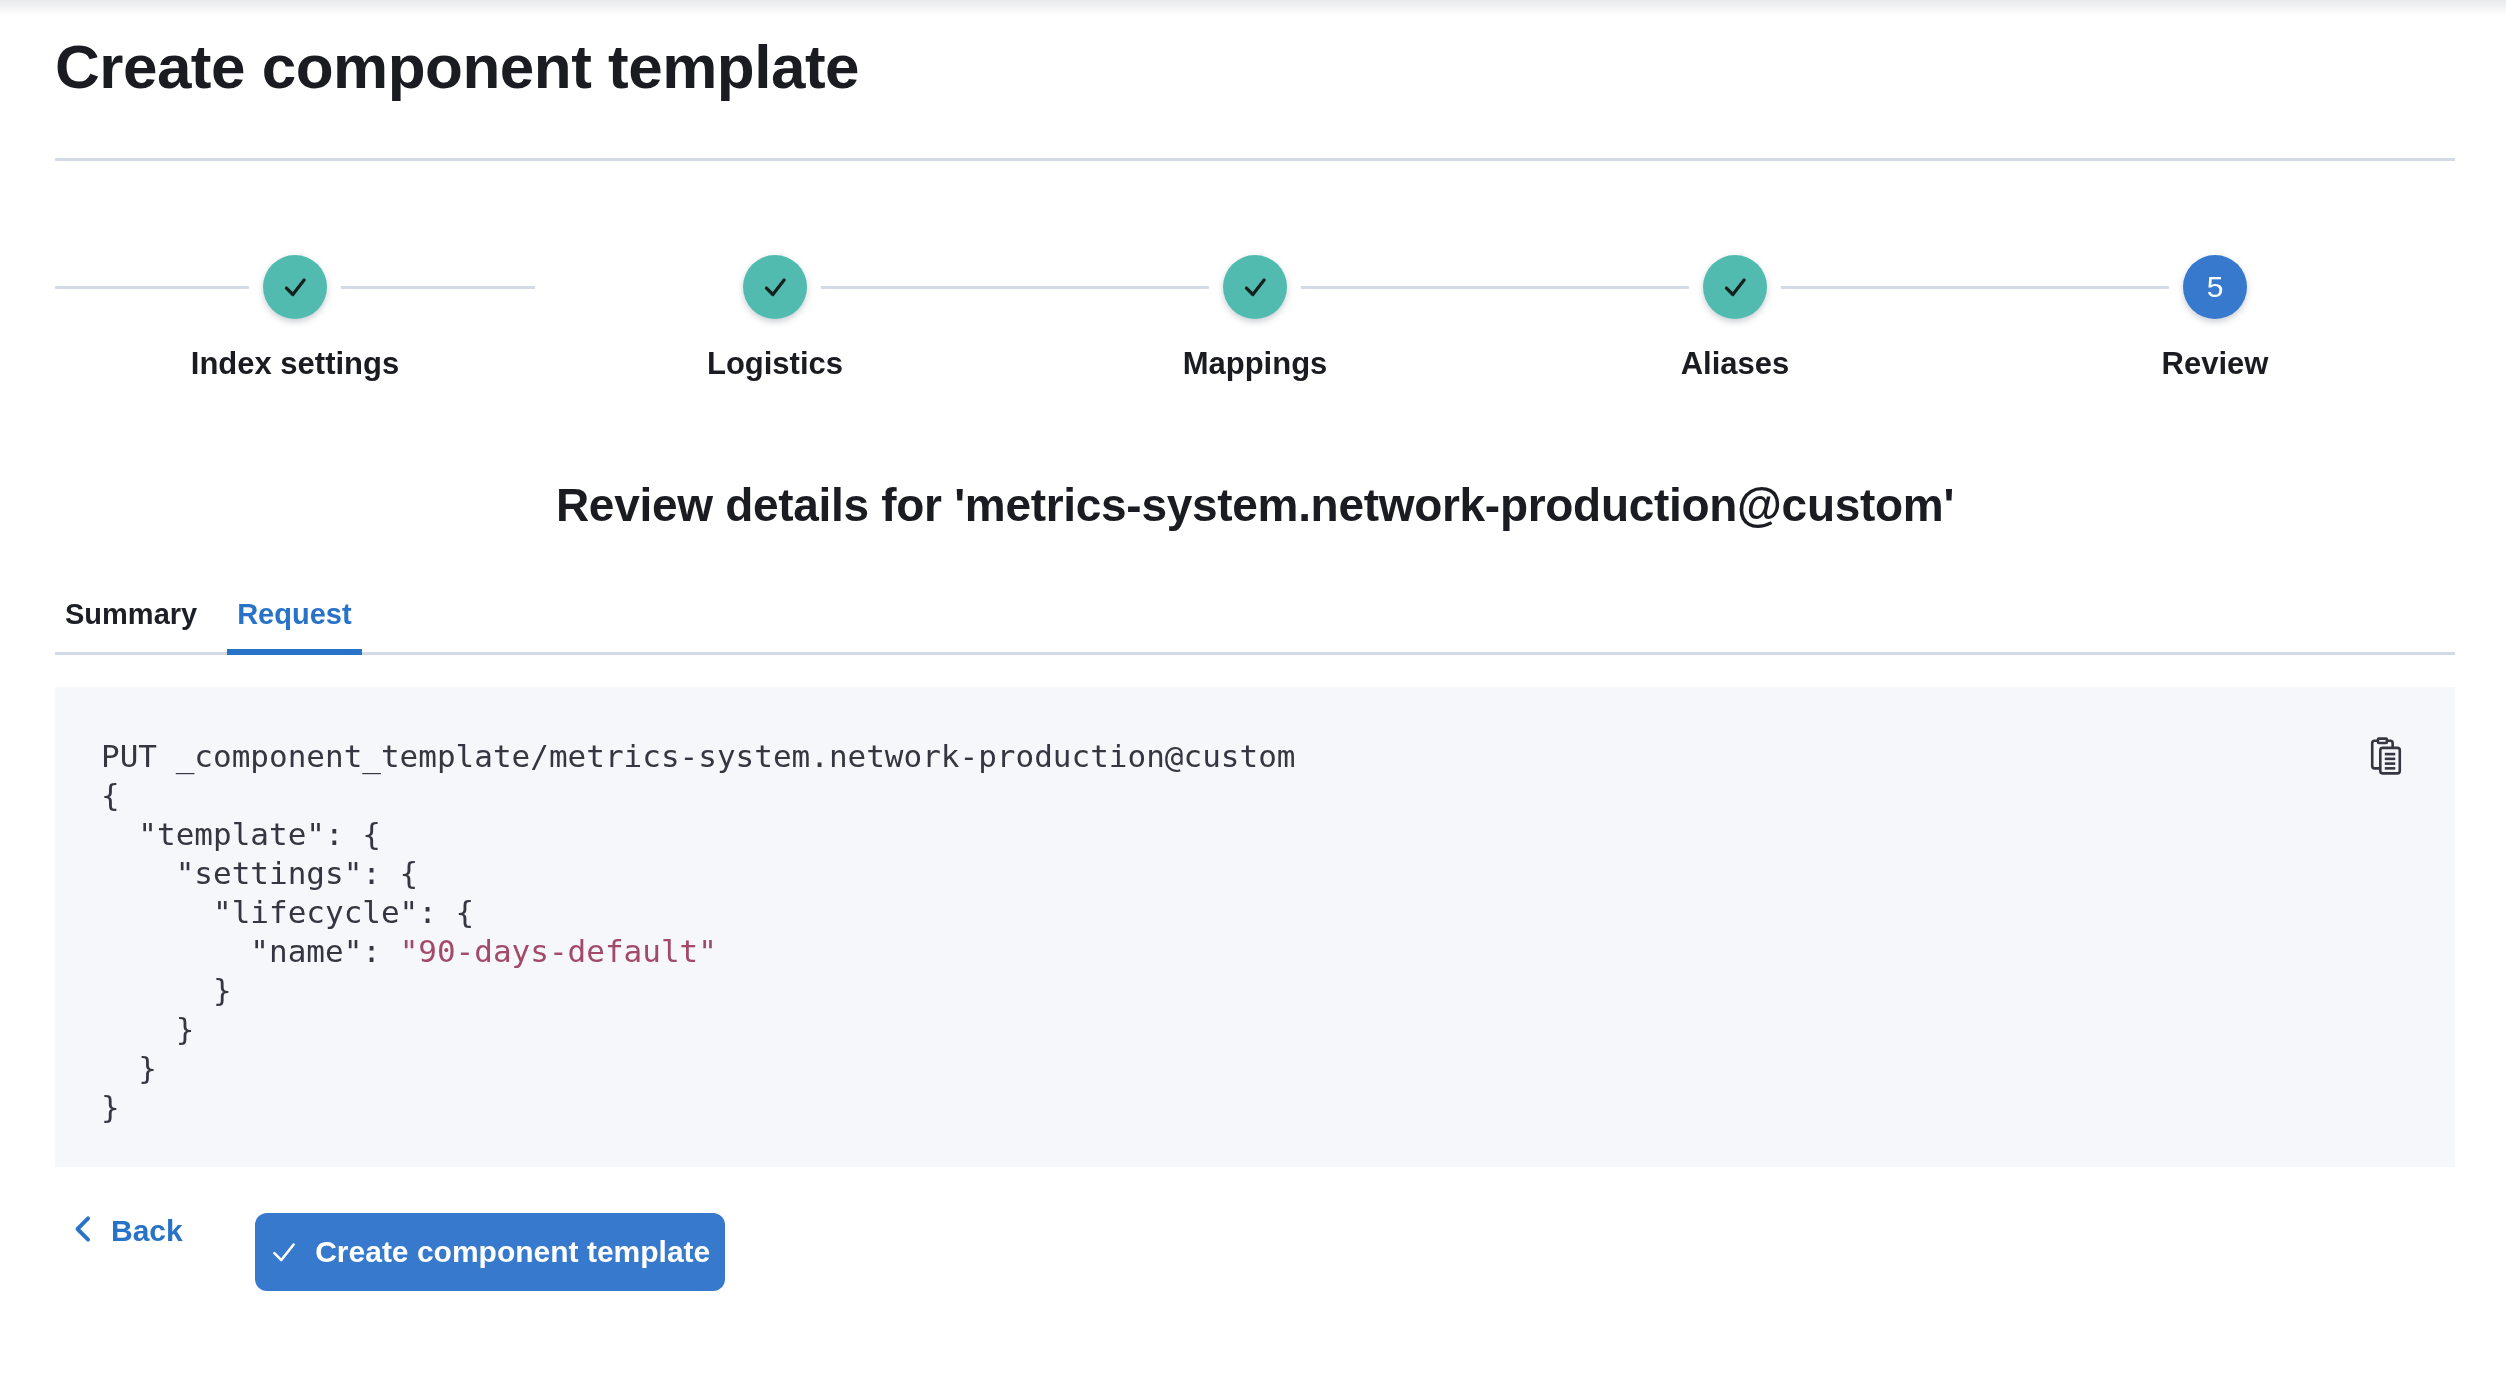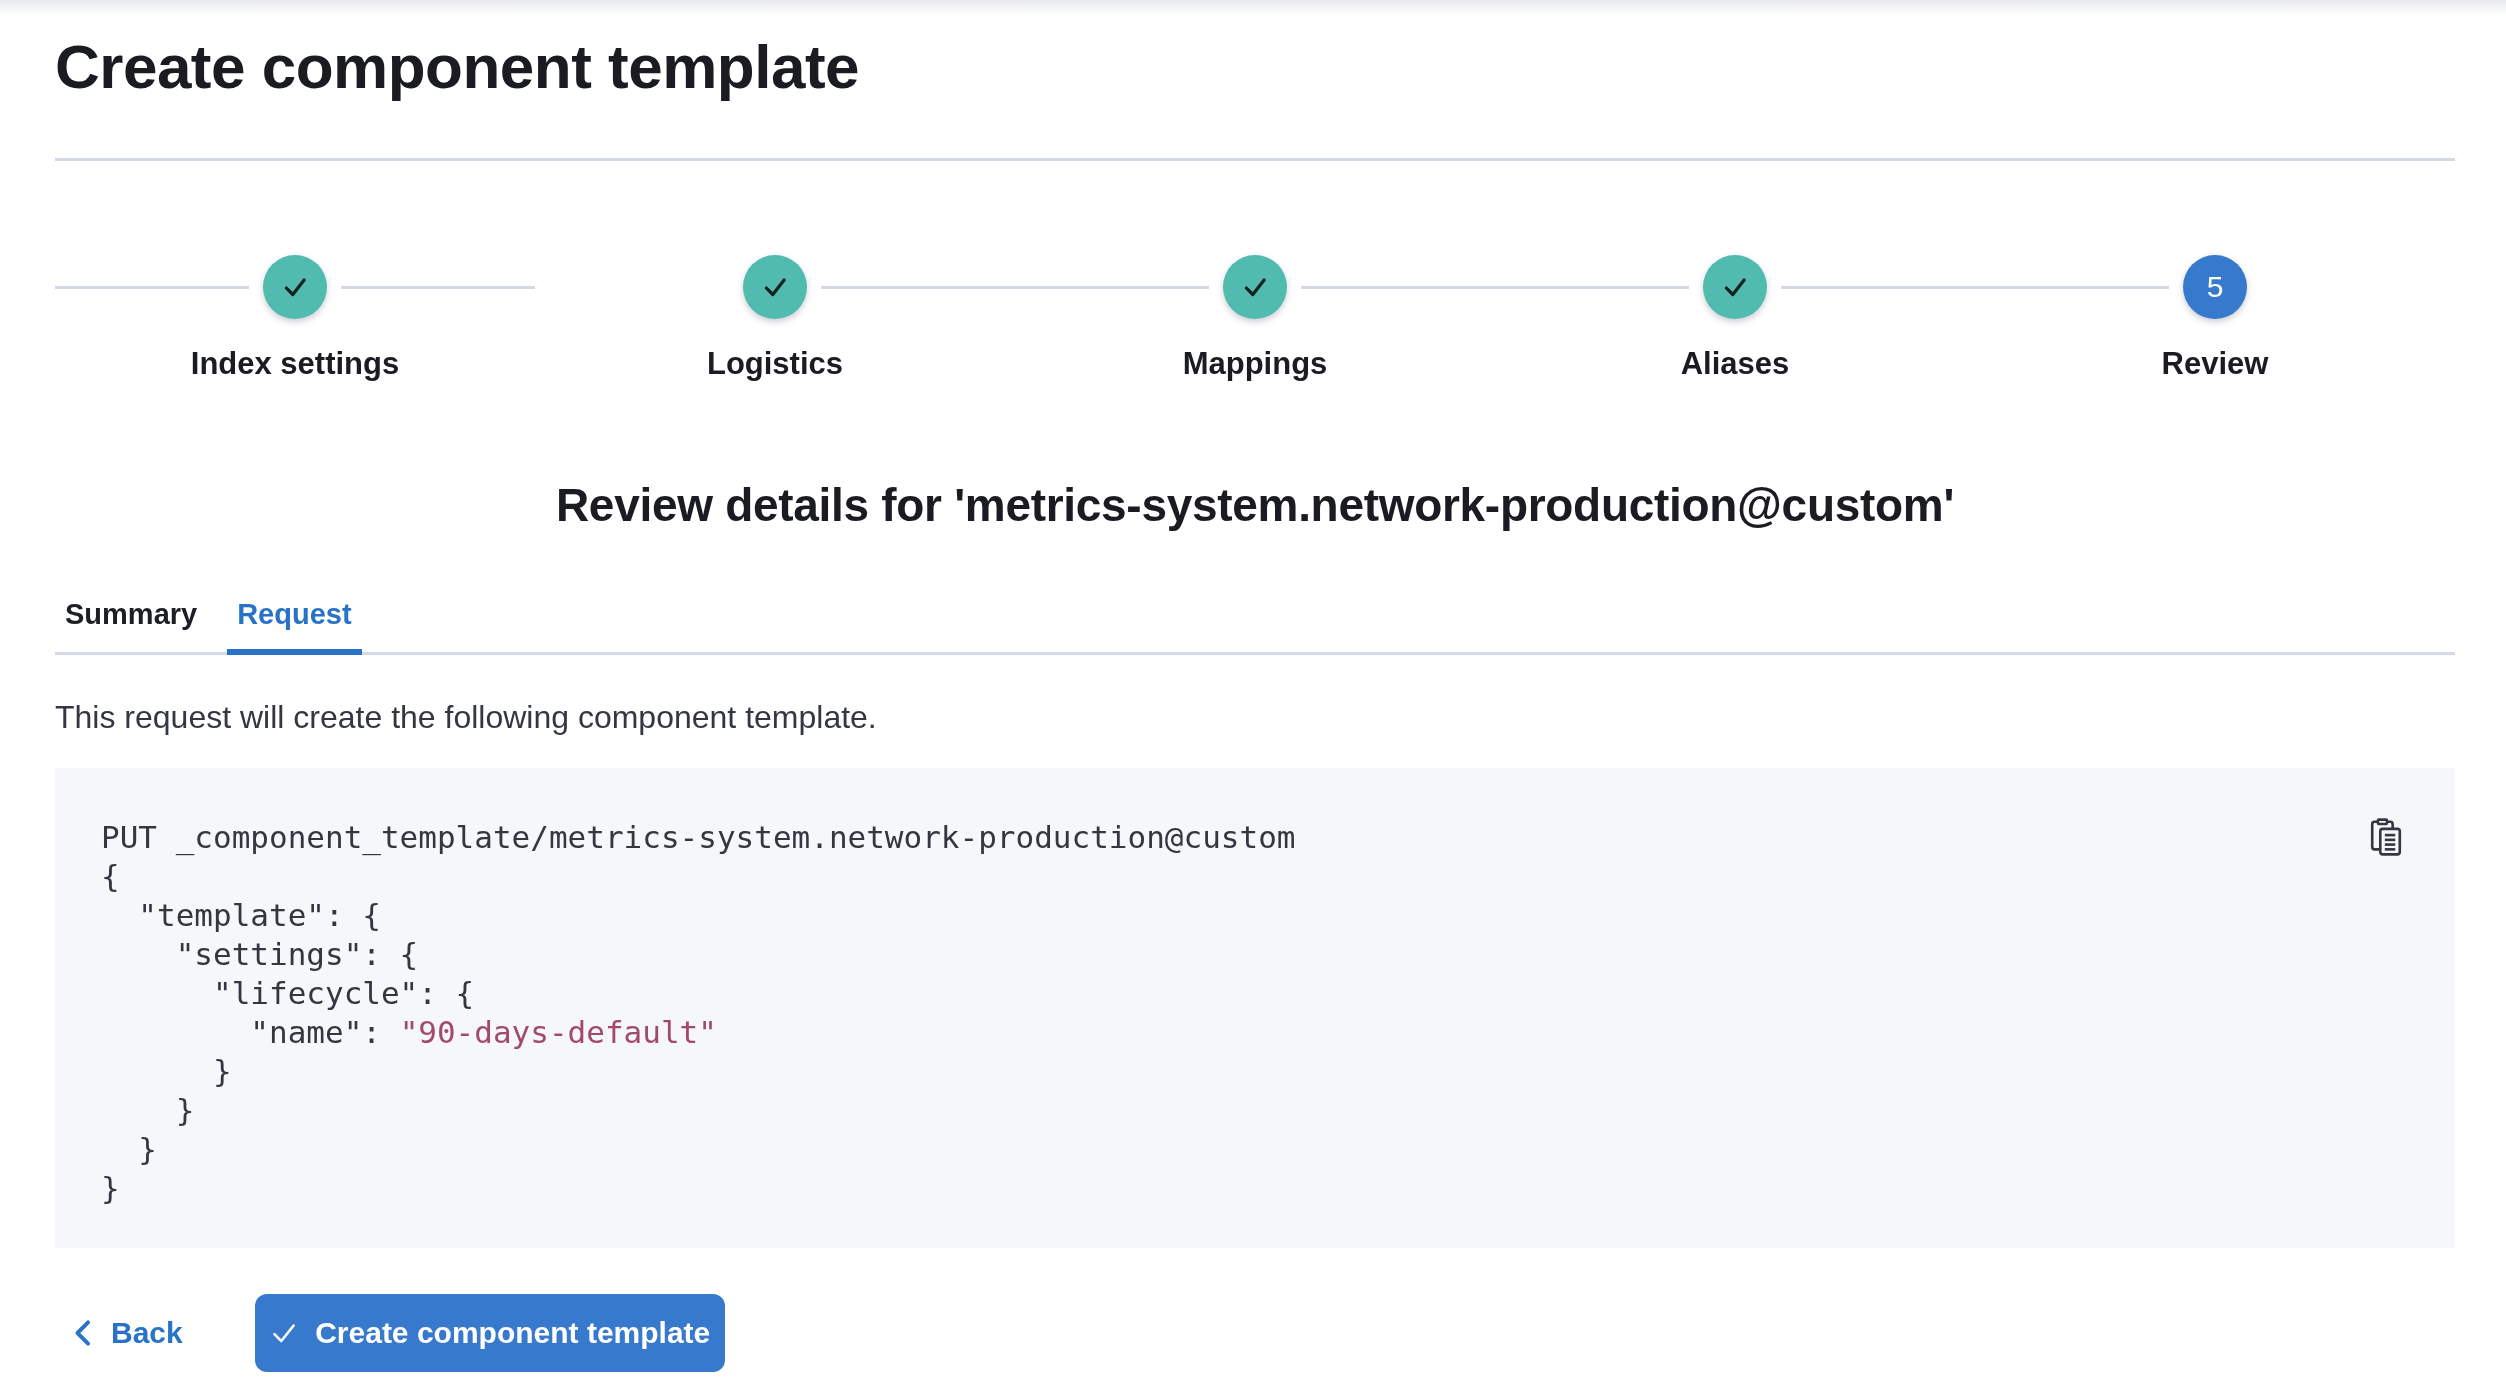--- a/index.html
+++ b/index.html
@@ -46,21 +46,21 @@
   .codeblock { position:relative; margin-top:32px; background:var(--code-bg);
                padding:50px 46px 40px; }
   .code { font-family:"DejaVu Sans Mono","Liberation Mono",monospace;
           font-size:31px; line-height:39px; color:#343741; white-space:pre; }
   .code .string { color:var(--code-string); }
   .copy-btn { position:absolute; top:50px; right:50px; width:38px; height:38px;
               background:none; border:none; cursor:pointer; padding:0; }
 
   
   .footer { display:flex; align-items:center; margin-top:46px; }
-  .back-link { display:inline-flex; align-items:center; gap:14px; padding:0 14px 0 16px;
+  .back-link { display:inline-flex; align-items:flex-start; gap:14px; padding:0 14px 0 16px;
                height:76px; color:var(--primary-text); font-size:30px; font-weight:600;
                text-decoration:none; cursor:pointer; }
   .create-btn { display:inline-flex; align-items:center; justify-content:center; gap:16px;
                 margin-left:58px; min-width:470px; height:78px; border:none; border-radius:12px;
                 background:var(--primary-fill); color:#fff; font-family:inherit;
                 font-size:30px; font-weight:600; cursor:pointer; }
 </style>
 </head>
 <body>
 
@@ -128,21 +128,20 @@
       </div>
     </div>
 
   <h2 class="review-heading">Review details for 'metrics-system.network-production@custom'</h2>
 
   <div class="tabs">
       <button class="tab">Summary</button>
       <button class="tab active">Request</button>
     </div>
 
-  <p class="request-description">This request will create the following component template.</p>
 
   <div class="codeblock">
     <div class="code"><div class="code-line"><span class="plain">PUT _component_template/metrics-system.network-production@custom</span></div><div class="code-line"><span class="plain">{</span></div><div class="code-line"><span class="plain">  "template": {</span></div><div class="code-line"><span class="plain">    "settings": {</span></div><div class="code-line"><span class="plain">      "lifecycle": {</span></div><div class="code-line"><span class="plain">        "name": </span><span class="string">"90-days-default"</span></div><div class="code-line"><span class="plain">      }</span></div><div class="code-line"><span class="plain">    }</span></div><div class="code-line"><span class="plain">  }</span></div><div class="code-line"><span class="plain">}</span></div></div>
     <button class="copy-btn" title="">
       <svg width="38" height="38" viewBox="0 0 16 16" fill="none">
         <rect x="2.2" y="1.6" width="8.6" height="11.6" rx="1" stroke="#343741" stroke-width="1.1" fill="#F5F7FA"></rect>
         <rect x="4.6" y="0.7" width="3.8" height="1.8" rx="0.4" stroke="#343741" stroke-width="1.1" fill="#F5F7FA"></rect>
         <rect x="5.6" y="4.6" width="8.2" height="10.7" rx="1" stroke="#343741" stroke-width="1.1" fill="#F5F7FA"></rect>
         <line x1="7.5" y1="7.2" x2="11.9" y2="7.2" stroke="#343741" stroke-width="1.1"></line>
         <line x1="7.5" y1="9.2" x2="11.9" y2="9.2" stroke="#343741" stroke-width="1.1"></line>

